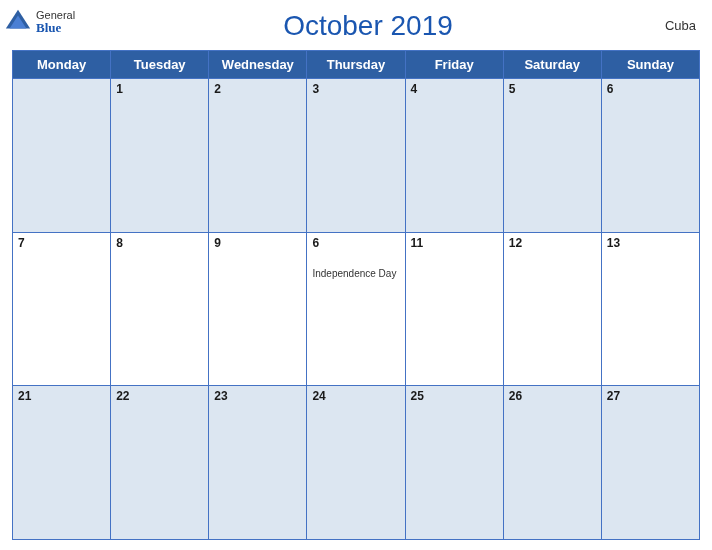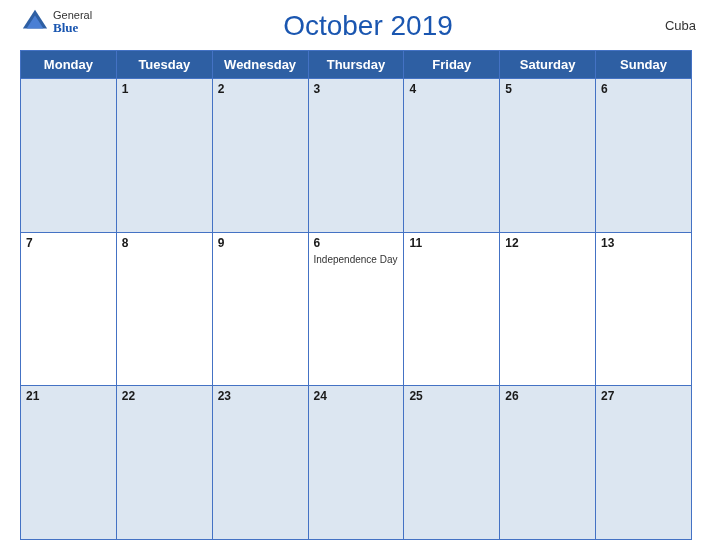--- a/index.html
+++ b/index.html
@@ -16,21 +16,21 @@
     .header {
       display: flex;
       align-items: center;
       justify-content: center;
       padding: 10px 16px 4px;
       position: relative;
     }
 
     .logo {
       position: absolute;
-      left: 21px;
+      left: 4px;
       top: 8px;
       display: flex;
       align-items: center;
       gap: 4px;
     }
 
     .logo-text {
       display: flex;
       flex-direction: column;
       line-height: 1;
@@ -65,21 +65,21 @@
     .month-title {
       font-size: 28px;
       color: #1a56b0;
       font-weight: normal;
       text-align: center;
       margin-left: 24px;
     }
 
     .calendar-container {
       flex: 1;
-      padding: 4px 20px 10px;
+      padding: 4px 12px 10px;
       display: flex;
       flex-direction: column;
     }
 
     table {
       width: 100%;
       height: 100%;
       border-collapse: collapse;
       border: 1px solid #4472c4;
     }
@@ -117,21 +117,21 @@
 
     .day-number {
       font-size: 12px;
       font-weight: bold;
       color: #1a1a1a;
     }
 
     .holiday-name {
       font-size: 10px;
       color: #333;
-      margin-top: 4px;
+      margin-top: 18px;
       line-height: 1.2;
     }
   </style>
 </head>
 <body>
 
 <div class="header">
   <div class="logo">
     <svg class="logo-icon" viewBox="0 0 30 30">
       <polygon points="15,2 28,22 2,22" fill="#2e5fa3"></polygon>

